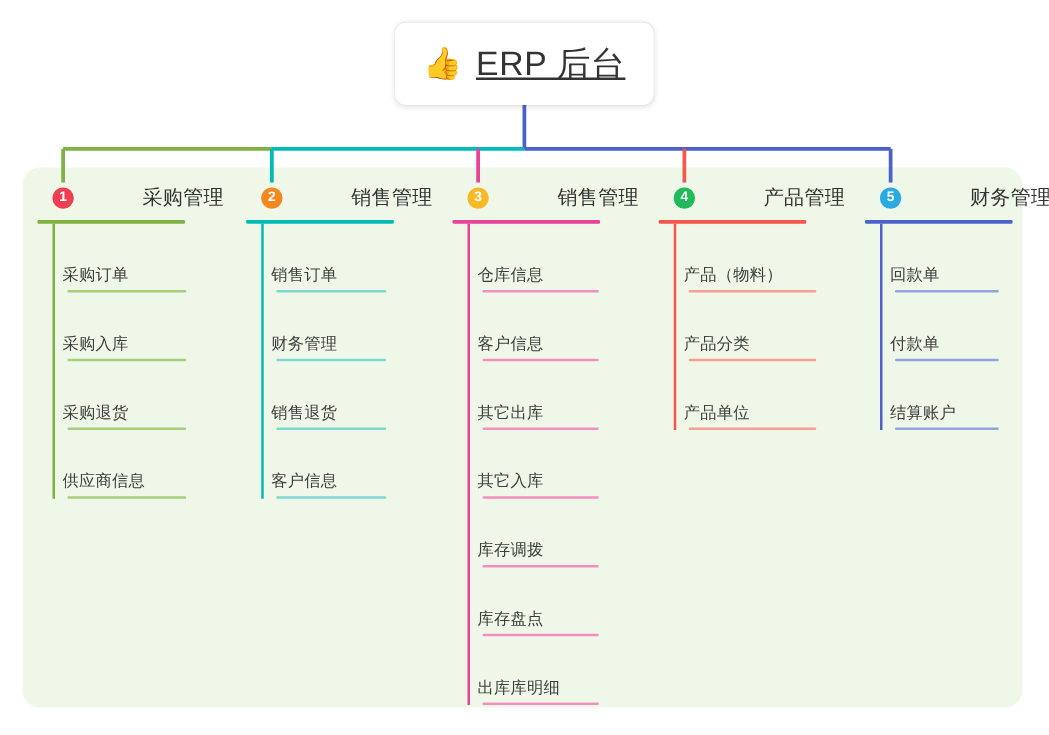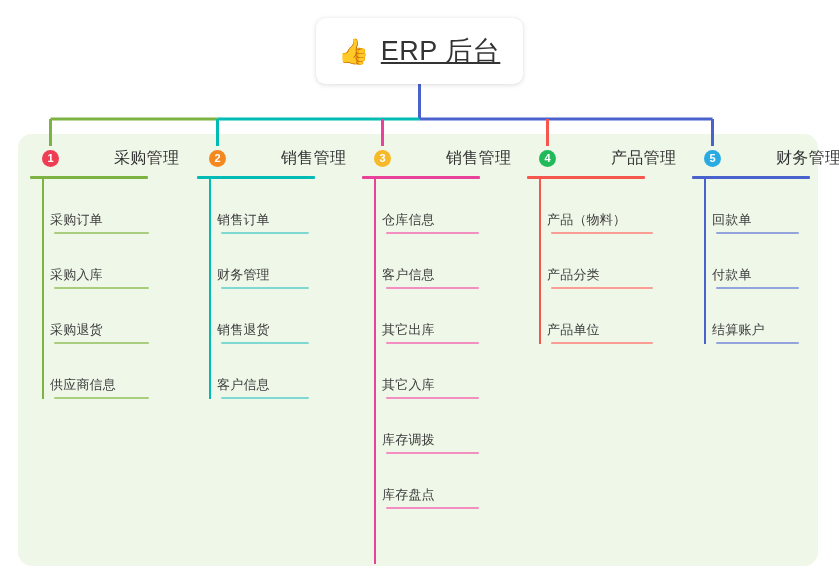--- a/index.html
+++ b/index.html
@@ -254,20 +254,24 @@
             <div class="leaf-underline" style="background: rgb(243, 143, 192); width: 93px;"></div>
           </div>
           <div class="leaf">
             <span class="leaf-label">库存调拨</span>
             <div class="leaf-underline" style="background: rgb(243, 143, 192); width: 93px;"></div>
           </div>
           <div class="leaf">
             <span class="leaf-label">库存盘点</span>
             <div class="leaf-underline" style="background: rgb(243, 143, 192); width: 93px;"></div>
           </div>
+          <div class="leaf">
+            <span class="leaf-label">出库库明细</span>
+            <div class="leaf-underline" style="background: rgb(243, 143, 192); width: 93px;"></div>
+          </div>
         </div>
       </div>
       <div class="column" style="left: 527px;">
         <div class="col-header">
           <span class="badge" style="background: rgb(33, 186, 91);">4</span>
           <span class="col-title">产品管理</span>
         </div>
         <div class="col-rule" style="background: rgb(245, 86, 78); width: 118px;"></div>
         <div class="leaf-list">
           <div class="leaf-spine" style="background: rgb(245, 86, 78); height: 165px;"></div>

